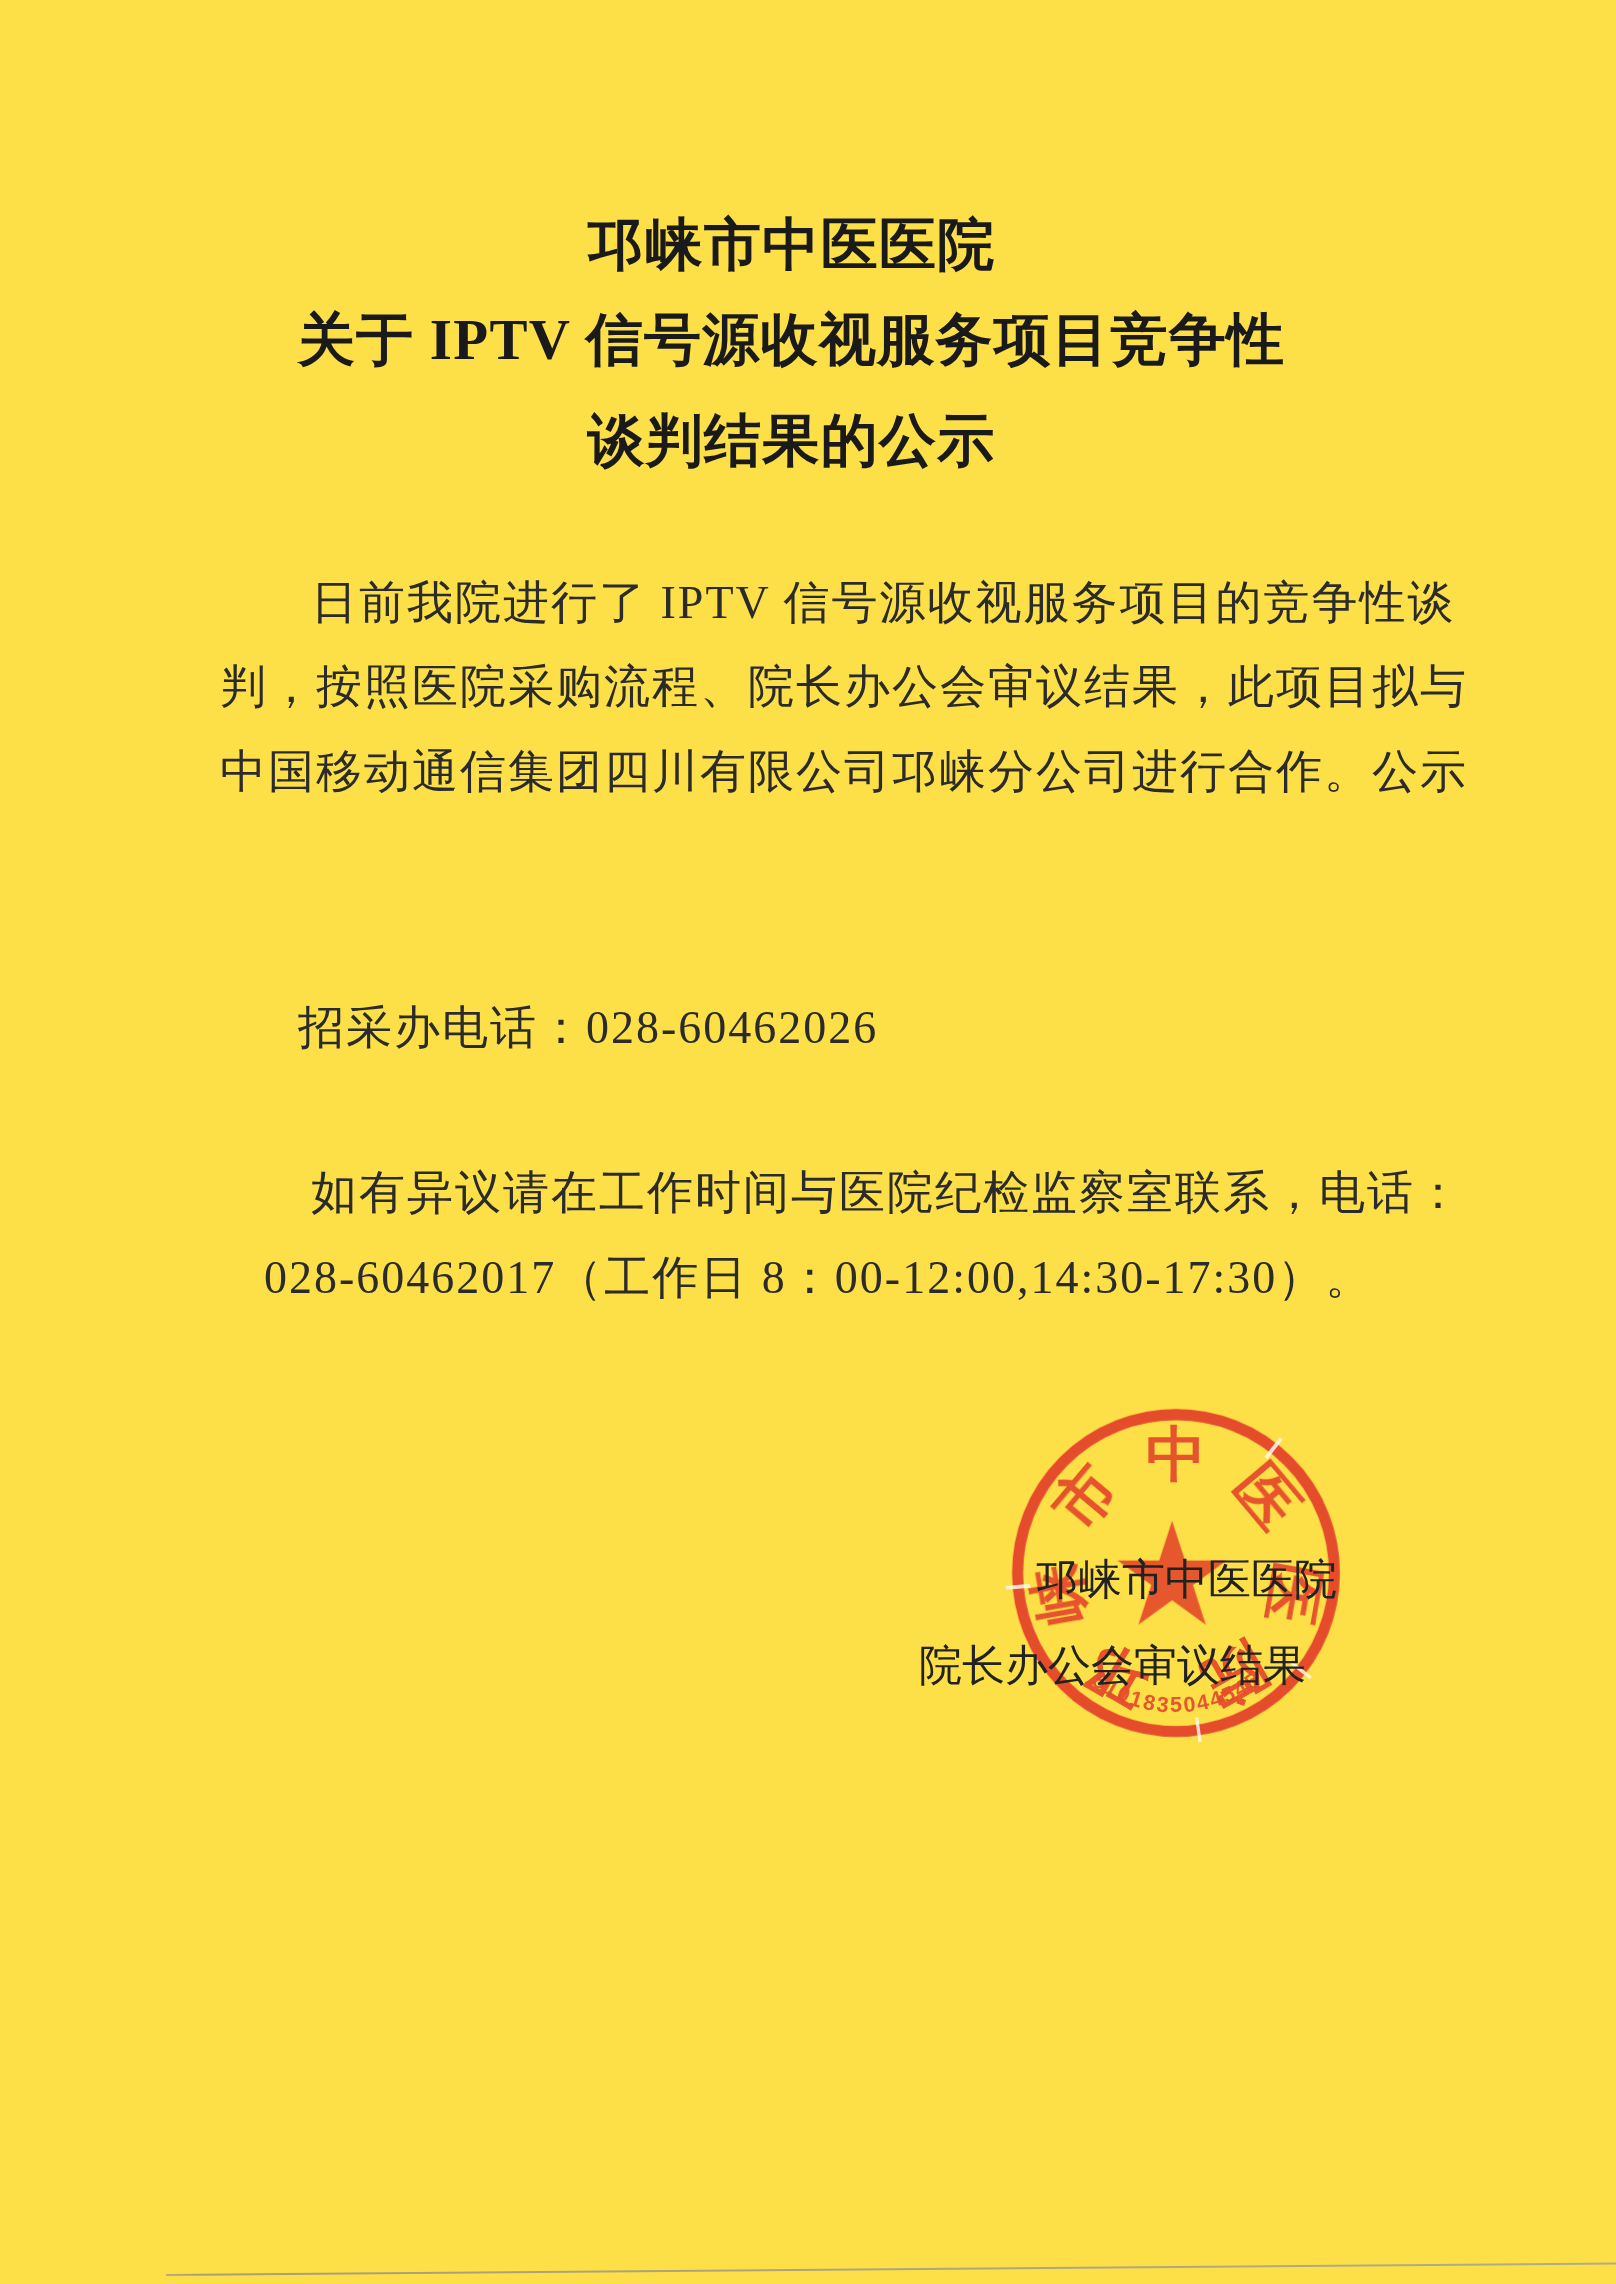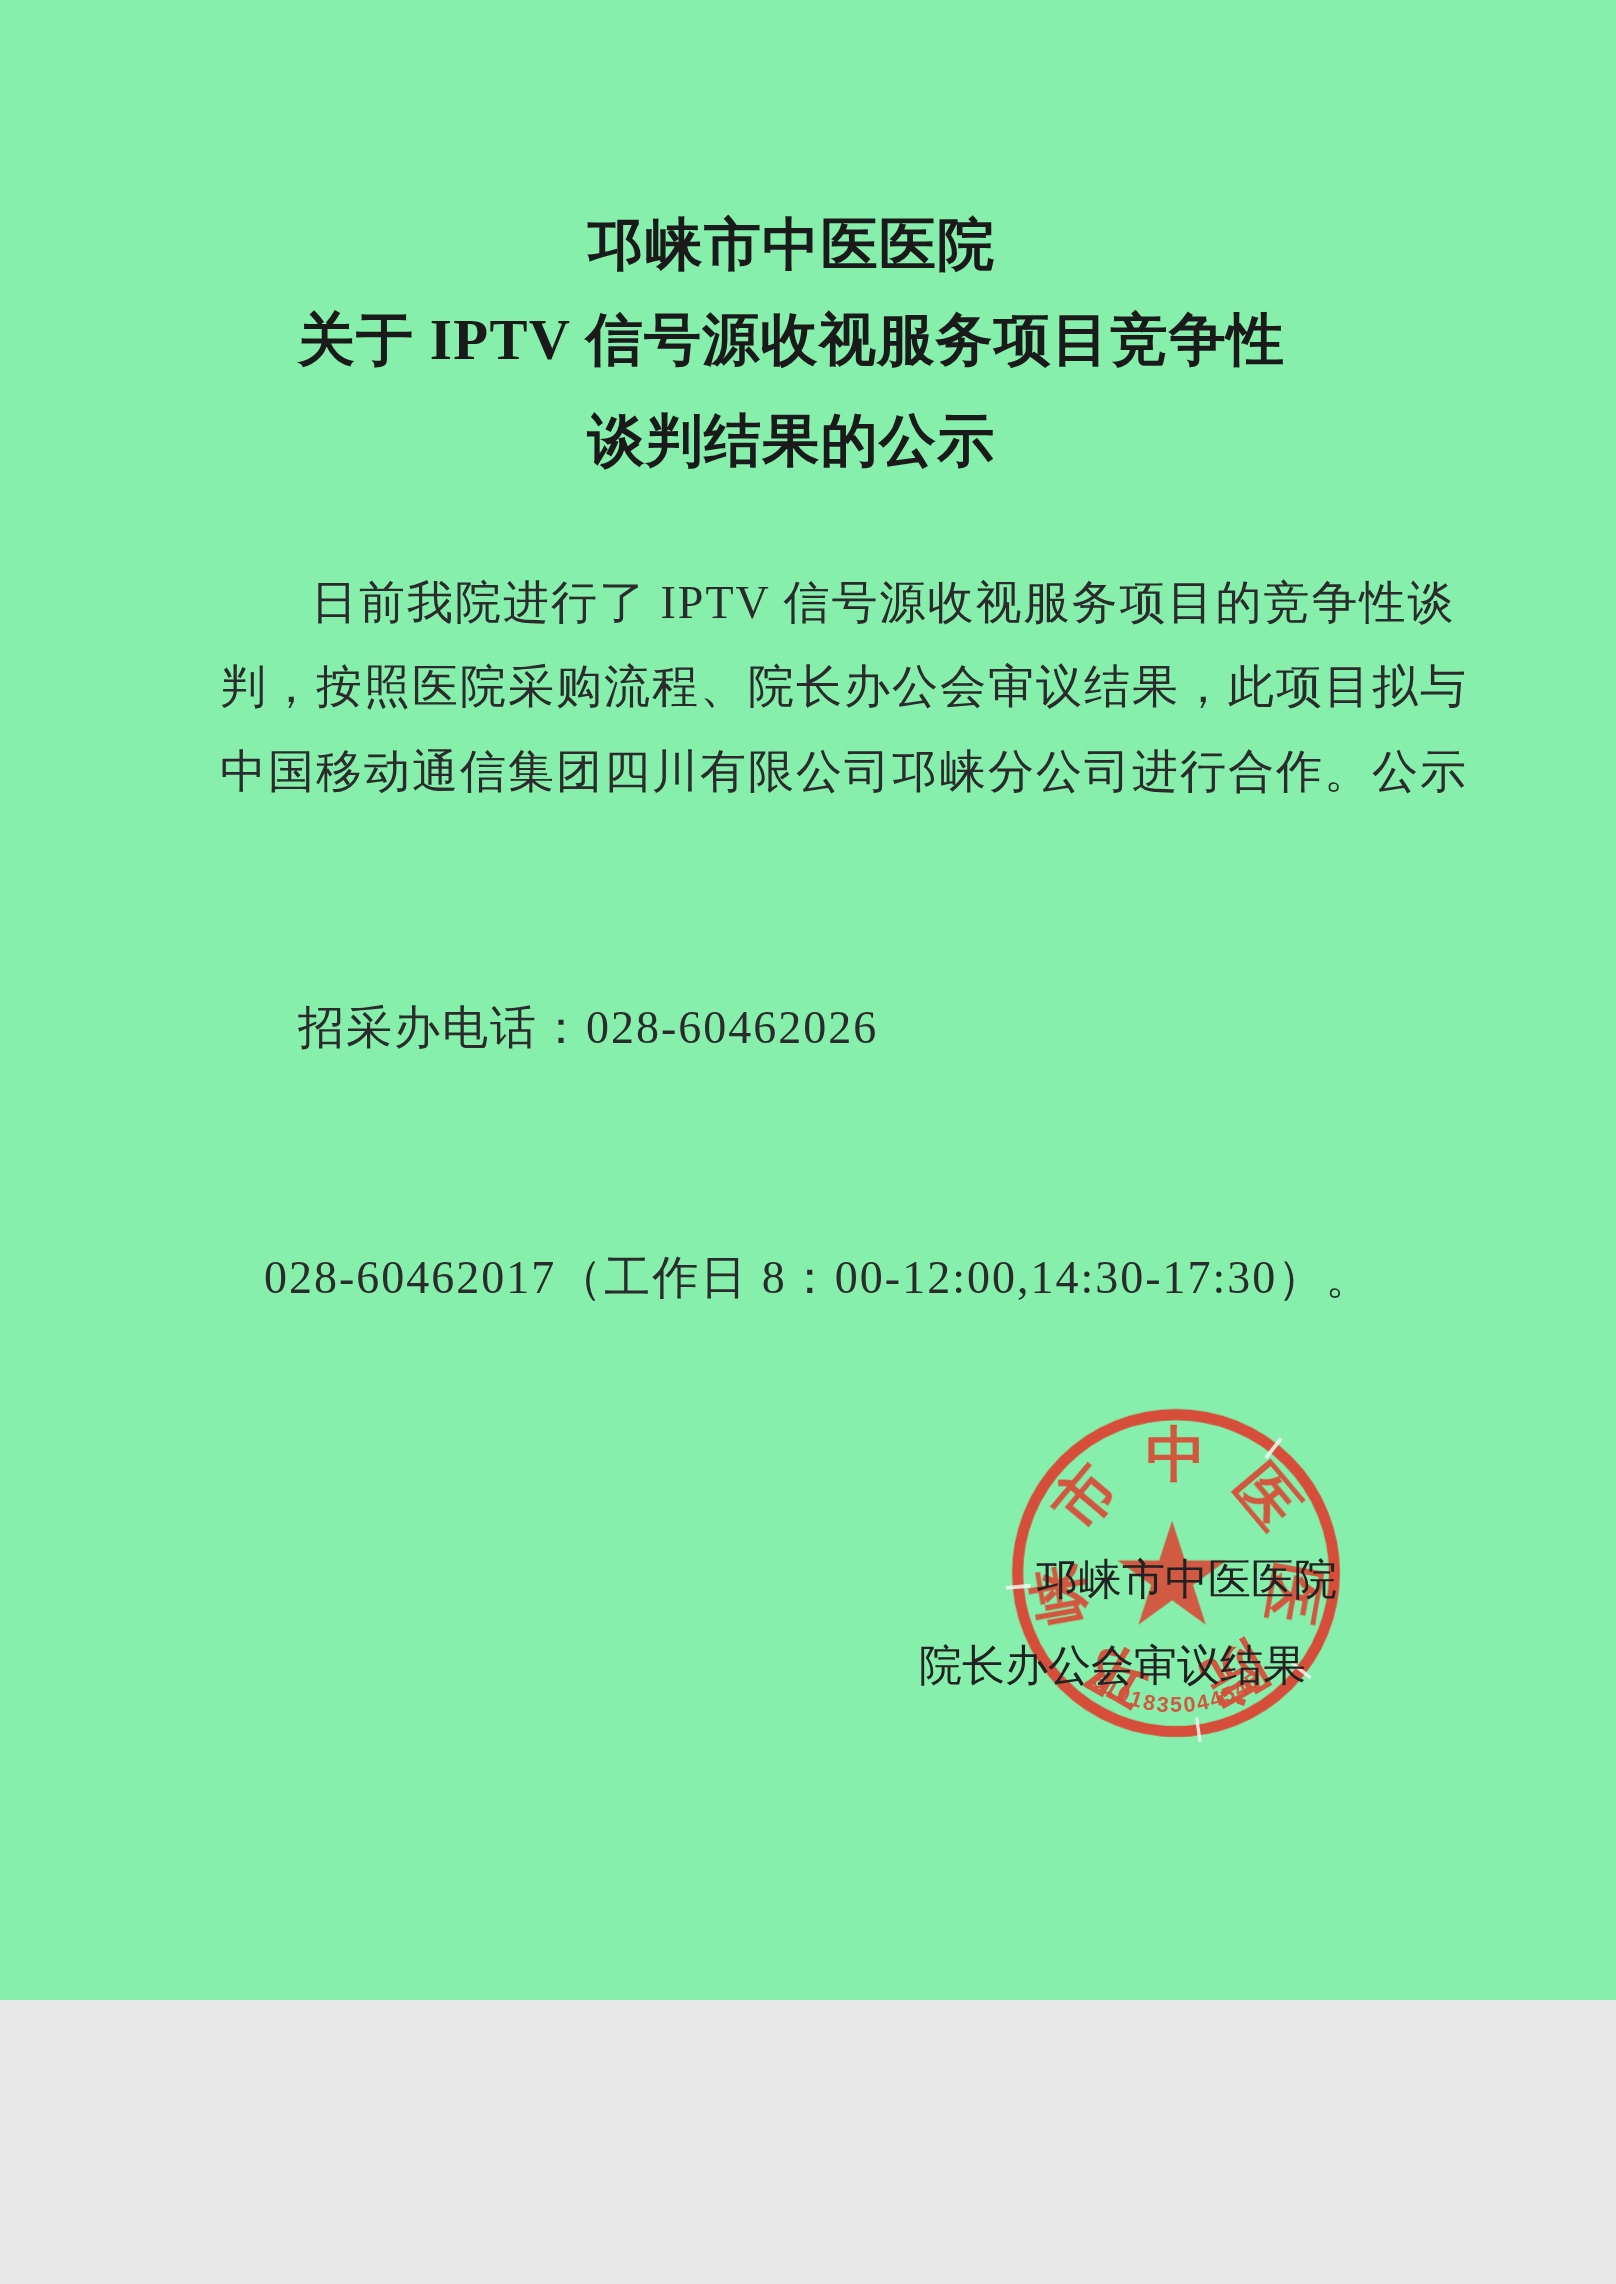--- a/index.html
+++ b/index.html
@@ -1,19 +1,19 @@
 <!DOCTYPE html>
 <html style="font-size:10.4px"><head>
 <meta charset="utf-8">
 <style>
   html,body{margin:0;padding:0;background:#e8e8e8;}
   .page{
     position:relative;
-    width:1616px;height:2000px;
-    background:#86efac;
+    width:1616px;height:2284px;
+    background:#fde047;
     overflow:hidden;
     font-family:"Liberation Serif","DejaVu Serif",serif;
     color:#2b2b2b;
   }
   .title-block{
     position:absolute;left:65px;top:0;width:1453px;
     text-align:center;
     color:#1a1a1a;
     font-weight:700;
   }
@@ -67,20 +67,21 @@
     <div class="title-line t2">关于 IPTV 信号源收视服务项目竞争性</div>
     <div class="title-line t3">谈判结果的公示</div>
   </div>
 
   <div class="body-line" style="left:311px;top:580px;text-align:center;">日前我院进行了 IPTV 信号源收视服务项目的竞争性谈</div>
   <div class="body-line" style="left:220px;top:749px;">中国移动通信集团四川有限公司邛崃分公司进行合作。公示</div>
   <div class="body-line" style="left:220px;top:664px;">判，按照医院采购流程、院长办公会审议结果，此项目拟与</div>
 
   <div class="body-line" style="left:298px;top:1005px;">招采办电话：028-60462026</div>
 
+  <div class="body-line" style="left:311px;top:1170px;">如有异议请在工作时间与医院纪检监察室联系，电话：</div>
   <div class="body-line" style="left:220px;top:1255px;margin-left:44px;">028-60462017（工作日 8：00-12:00,14:30-17:30）。</div>
 
   <div class="seal">
     <svg width="352" height="352" viewBox="-270 -270 540 540" xmlns="http://www.w3.org/2000/svg">
       <g opacity="0.88">
         <circle cx="0" cy="0" r="243" fill="none" stroke="#e23729" stroke-width="17"></circle>
 
         <g transform="translate(-6,8)">
           <polygon fill="#e23729" opacity="0.92" points="0,-88 19.8,-27.2 83.7,-27.2 32.0,10.4 51.7,71.2 0,33.6 -51.7,71.2 -32.0,10.4 -83.7,-27.2 -19.8,-27.2"></polygon>
         </g>

